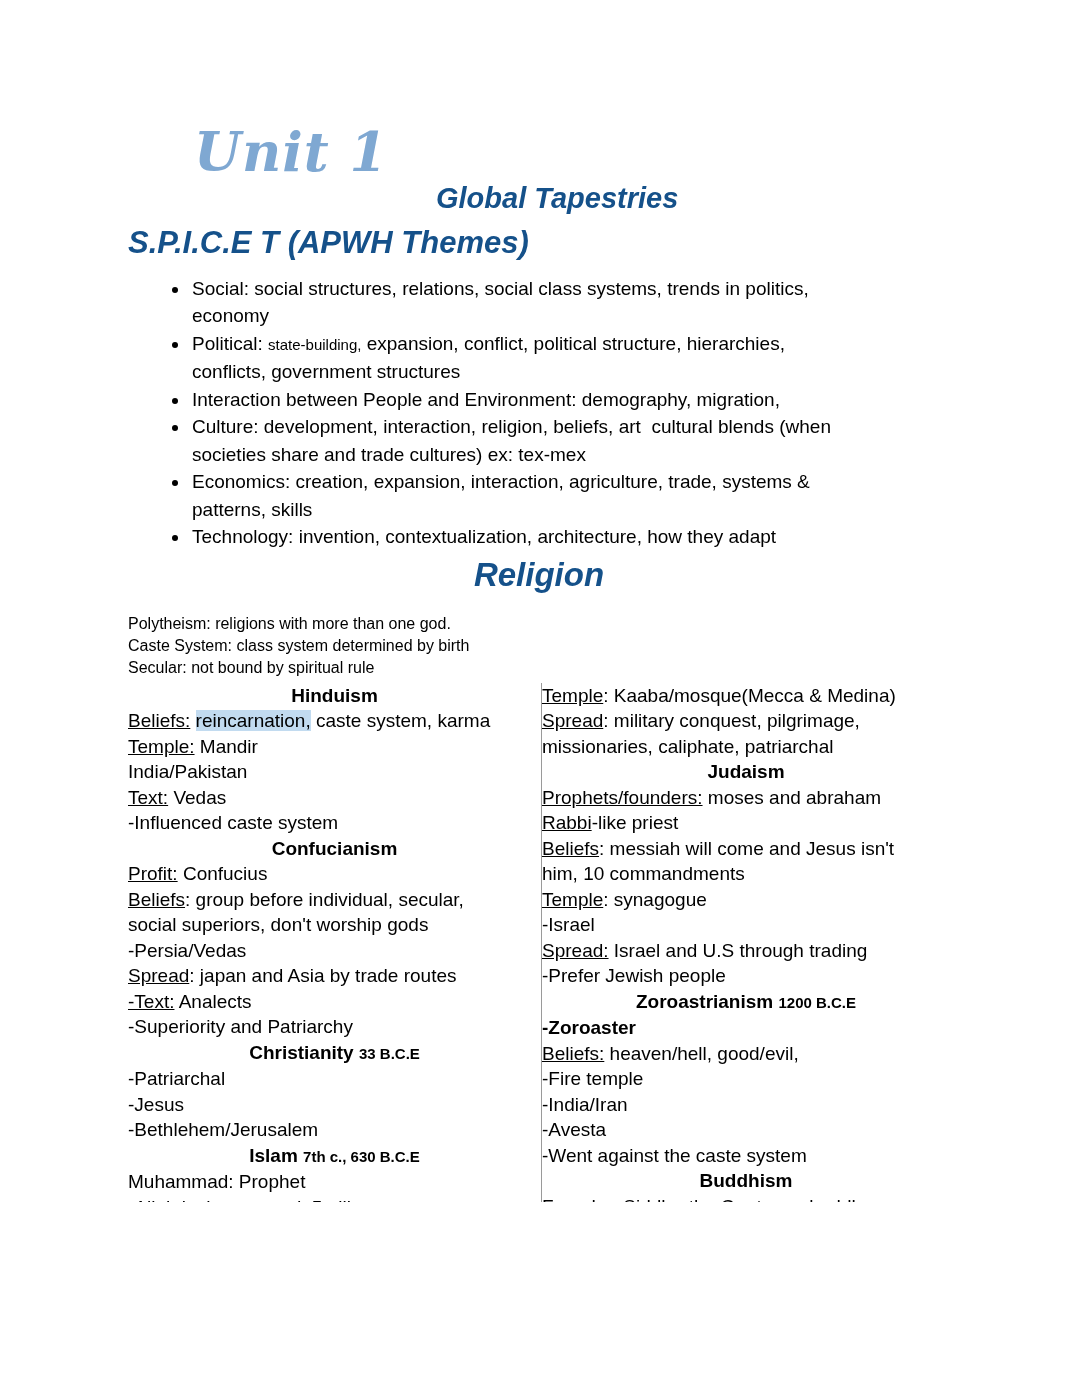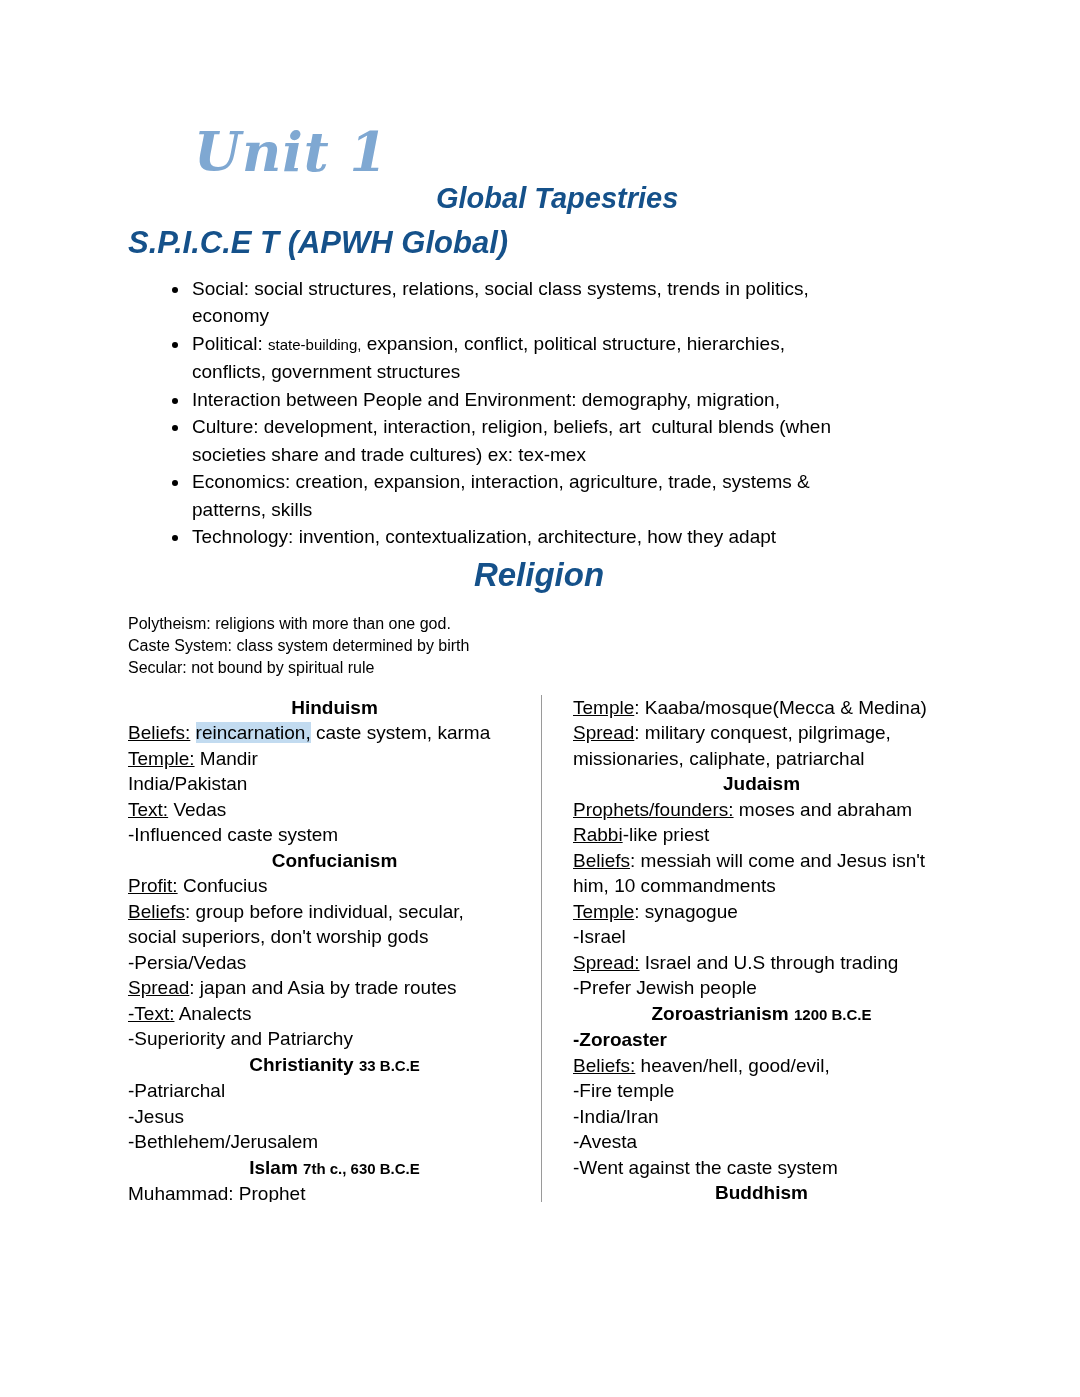--- a/index.html
+++ b/index.html
@@ -57,47 +57,46 @@
     text-align:center;
   }
   .definitions{
     margin-top:18px;
     font-size:16px;
     line-height:22px;
   }
   .definitions .def-line{ white-space:pre-wrap; }
   .columns{
     display:flex;
-    margin-top:16px;
+    margin-top:4px;
     align-items:stretch;
   }
   .col{
     font-size:19px;
     line-height:25.5px;
   }
   .col.left{ width:413px; }
   .col.right{
     width:409px;
     border-left:1px solid var(--divider);
-    padding-left:31px;
   }
   .line{ white-space:pre-wrap; }
   .line.center{ text-align:center; }
   .u{ text-decoration:underline; }
   .b{ font-weight:bold; }
   .small{ font-size:15px; }
   .hl{ background:var(--hl); }
 </style>
 </head>
 <body>
 
 <div class="page">
   <div class="unit">Unit 1</div>
   <div class="doc-title">Global Tapestries</div>
-  <h2 class="section-heading">S.P.I.C.E T (APWH Global)</h2>
+  <h2 class="section-heading">S.P.I.C.E T (APWH Themes)</h2>
   <ul class="bullets" id="bullets">
       <li><span>Social: social structures, relations, social class systems, trends in politics,</span><br><span>economy</span></li>
       <li><span>Political: </span><span class="small">state-building,</span><span> expansion, conflict, political structure, hierarchies,</span><br><span>conflicts, government structures</span></li>
       <li><span>Interaction between People and Environment: demography, migration,</span><br></li>
       <li><span>Culture: development, interaction, religion, beliefs, art  cultural blends (when</span><br><span>societies share and trade cultures) ex: tex-mex</span></li>
       <li><span>Economics: creation, expansion, interaction, agriculture, trade, systems &amp;</span><br><span>patterns, skills</span></li>
       <li><span>Technology: invention, contextualization, architecture, how they adapt</span></li>
     </ul>
   <h2 class="section-heading religion-h">Religion</h2>
   <div class="definitions" id="definitions">

